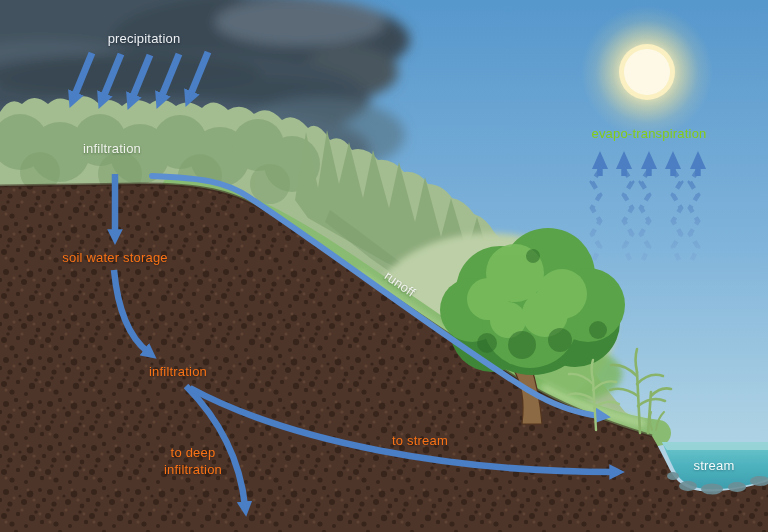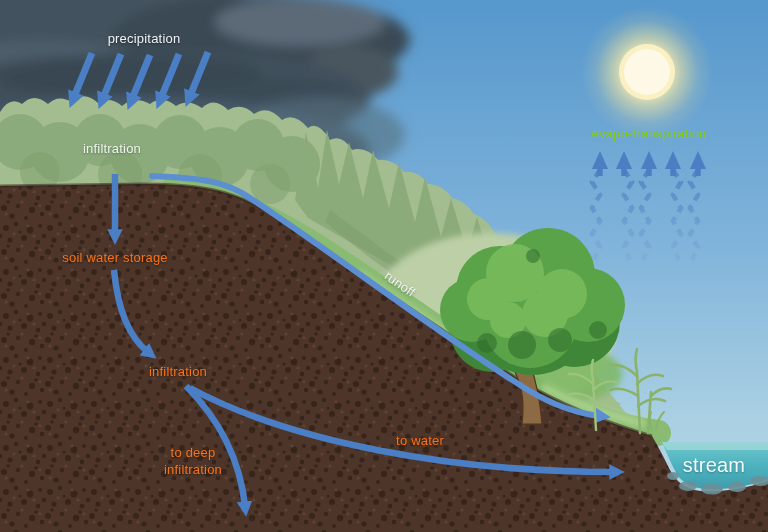--- a/index.html
+++ b/index.html
@@ -10,21 +10,21 @@
   .stage svg{position:absolute;left:0;top:0;display:block;}
   .lbl{
     position:absolute;transform:translate(-50%,-50%);
     font-size:13px;letter-spacing:.2px;white-space:nowrap;
     color:#f97316;text-shadow:0 1px 2px rgba(30,16,8,.55);
     text-align:center;pointer-events:none;
   }
   .lbl.sky-label{color:#84cc16;text-shadow:none;font-weight:400;}
   .lbl.cloud-label{color:#eef2f5;text-shadow:0 1px 2px rgba(15,25,35,.6);}
   .lbl.green-label{color:#f0f4ec;text-shadow:0 1px 2px rgba(40,70,40,.5);}
-  .lbl.water-label{color:#f4fbfb;font-size:20px;text-shadow:0 1px 2px rgba(20,70,80,.45);}
+  .lbl.water-label{color:#f4fbfb;font-size:13px;text-shadow:0 1px 2px rgba(20,70,80,.45);}
   .lbl.wrap{white-space:normal;width:92px;line-height:1.32;}
   .lbl.rot{transform:translate(-50%,-50%) rotate(35deg);}
 </style>
 </head>
 <body>
 
 <div class="stage">
 <svg width="768" height="532" viewBox="0 0 768 532">
   <defs>
     <linearGradient id="skyGrad" x1="0" y1="0" x2="0" y2="1">
@@ -272,17 +272,17 @@
     <path d="M 186,386 C 220,420 240,460 245,506"></path>
     <path d="M 190,388 C 290,442 450,472 614,472"></path>
   </g>
 </svg>
 
   <div class="lbl cloud-label" style="left:144px;top:38px;">precipitation</div>
   <div class="lbl green-label" style="left:112px;top:148px;">infiltration</div>
   <div class="lbl" style="left:115px;top:257px;">soil water storage</div>
   <div class="lbl" style="left:178px;top:371px;">infiltration</div>
   <div class="lbl wrap" style="left:193px;top:461px;">to deep infiltration</div>
-  <div class="lbl" style="left:420px;top:440px;">to water</div>
+  <div class="lbl" style="left:420px;top:440px;">to stream</div>
   <div class="lbl water-label" style="left:714px;top:465px;">stream</div>
   <div class="lbl green-label rot" style="left:400px;top:284px;">runoff</div>
   <div class="lbl sky-label" style="left:649px;top:133px;">evapo-transpiration</div>
 </div>
 
 </body></html>

